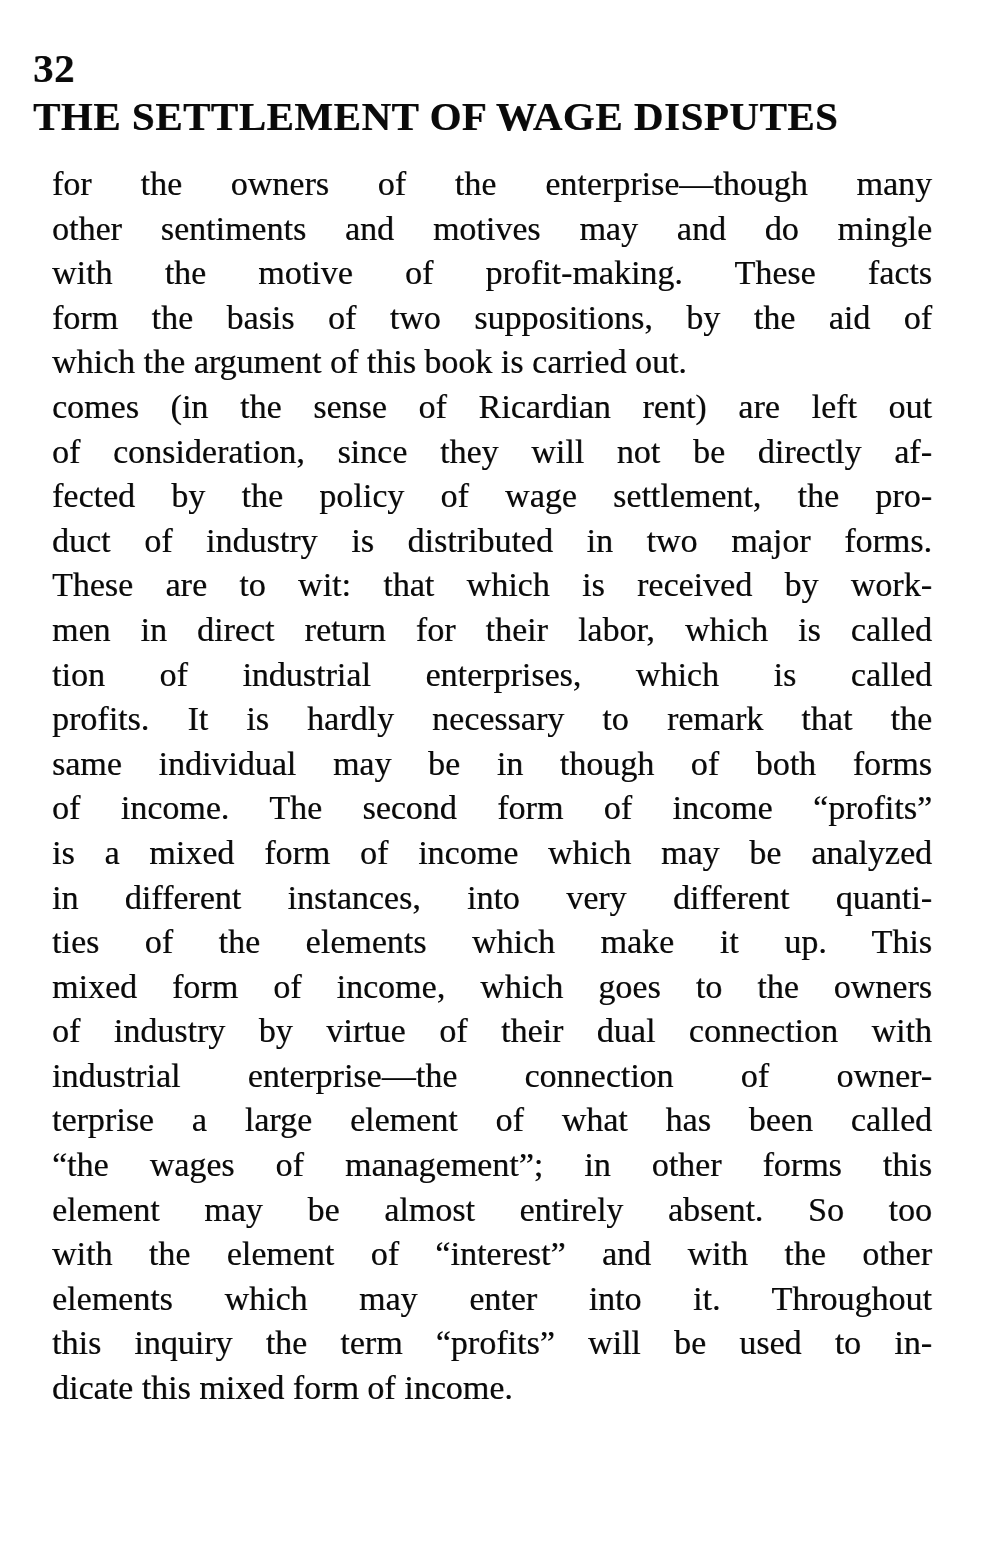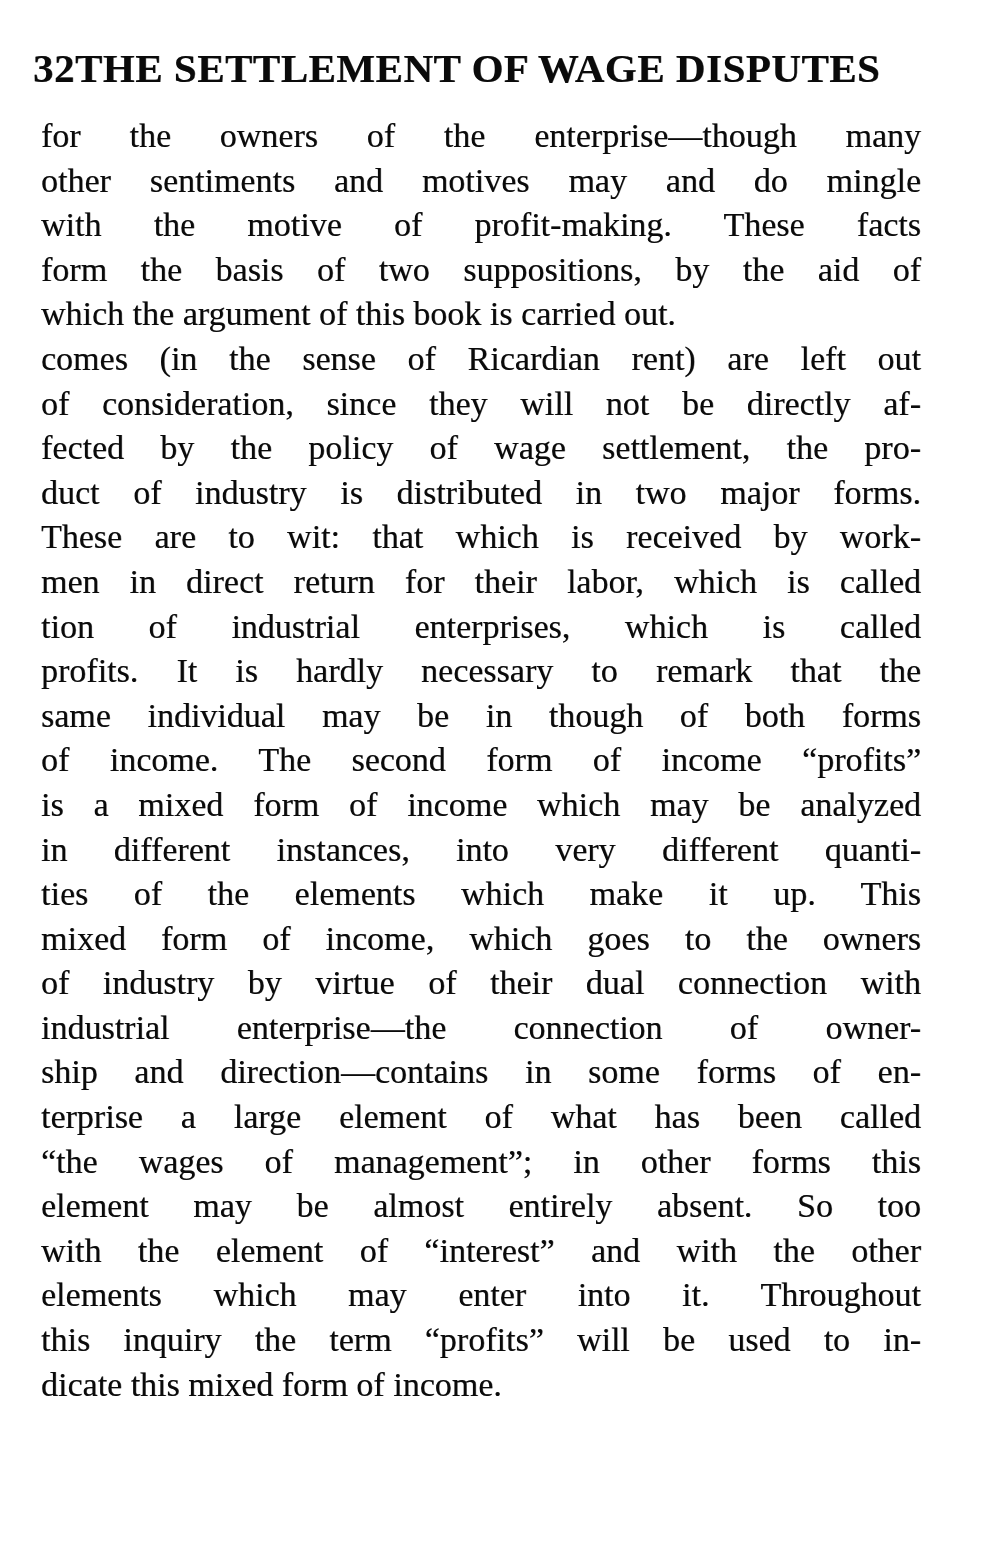--- a/index.html
+++ b/index.html
@@ -23,30 +23,31 @@
   .running-header {
     display: flex;
     align-items: baseline;
     margin-left: 33px;
     margin-right: 88px;
     font-size: 41px;
     font-weight: bold;
     letter-spacing: 0.5px;
     text-shadow: 0.5px 0.4px 0 rgba(0,0,0,0.55);
     white-space: nowrap;
+    flex-direction: column;
   }
   .page-number {
     flex: 0 0 auto;
   }
   .running-title {
     flex: 1 1 auto;
     text-align: left;
   }
   .body-text {
-    margin-left: 41px;
+    margin-left: 52px;
     margin-top: 22px;
     width: 880px;
     font-size: 34px;
     line-height: 44.6px;
     text-shadow: 0.5px 0.35px 0 rgba(0,0,0,0.5);
   }
   .text-line {
     text-align: justify;
     text-align-last: justify;
   }
@@ -88,21 +89,20 @@
       <div class="text-line">tion of industrial enterprises, which is called</div>
       <div class="text-line">profits. It is hardly necessary to remark that the</div>
       <div class="text-line">same individual may be in though of both forms</div>
       <div class="text-line">of income. The second form of income “profits”</div>
       <div class="text-line">is a mixed form of income which may be analyzed</div>
       <div class="text-line">in different instances, into very different quanti-</div>
       <div class="text-line">ties of the elements which make it up. This</div>
       <div class="text-line">mixed form of income, which goes to the owners</div>
       <div class="text-line">of industry by virtue of their dual connection with</div>
       <div class="text-line">industrial enterprise—the connection of owner-</div>
-      <div class="text-line">ship and direction—contains in some forms of en-</div>
       <div class="text-line">terprise a large element of what has been called</div>
       <div class="text-line">“the wages of management”; in other forms this</div>
       <div class="text-line">element may be almost entirely absent. So too</div>
       <div class="text-line">with the element of “interest” and with the other</div>
       <div class="text-line">elements which may enter into it. Throughout</div>
       <div class="text-line">this inquiry the term “profits” will be used to in-</div>
       <div class="text-line last">dicate this mixed form of income.</div>
     </div>
 
   </div>

